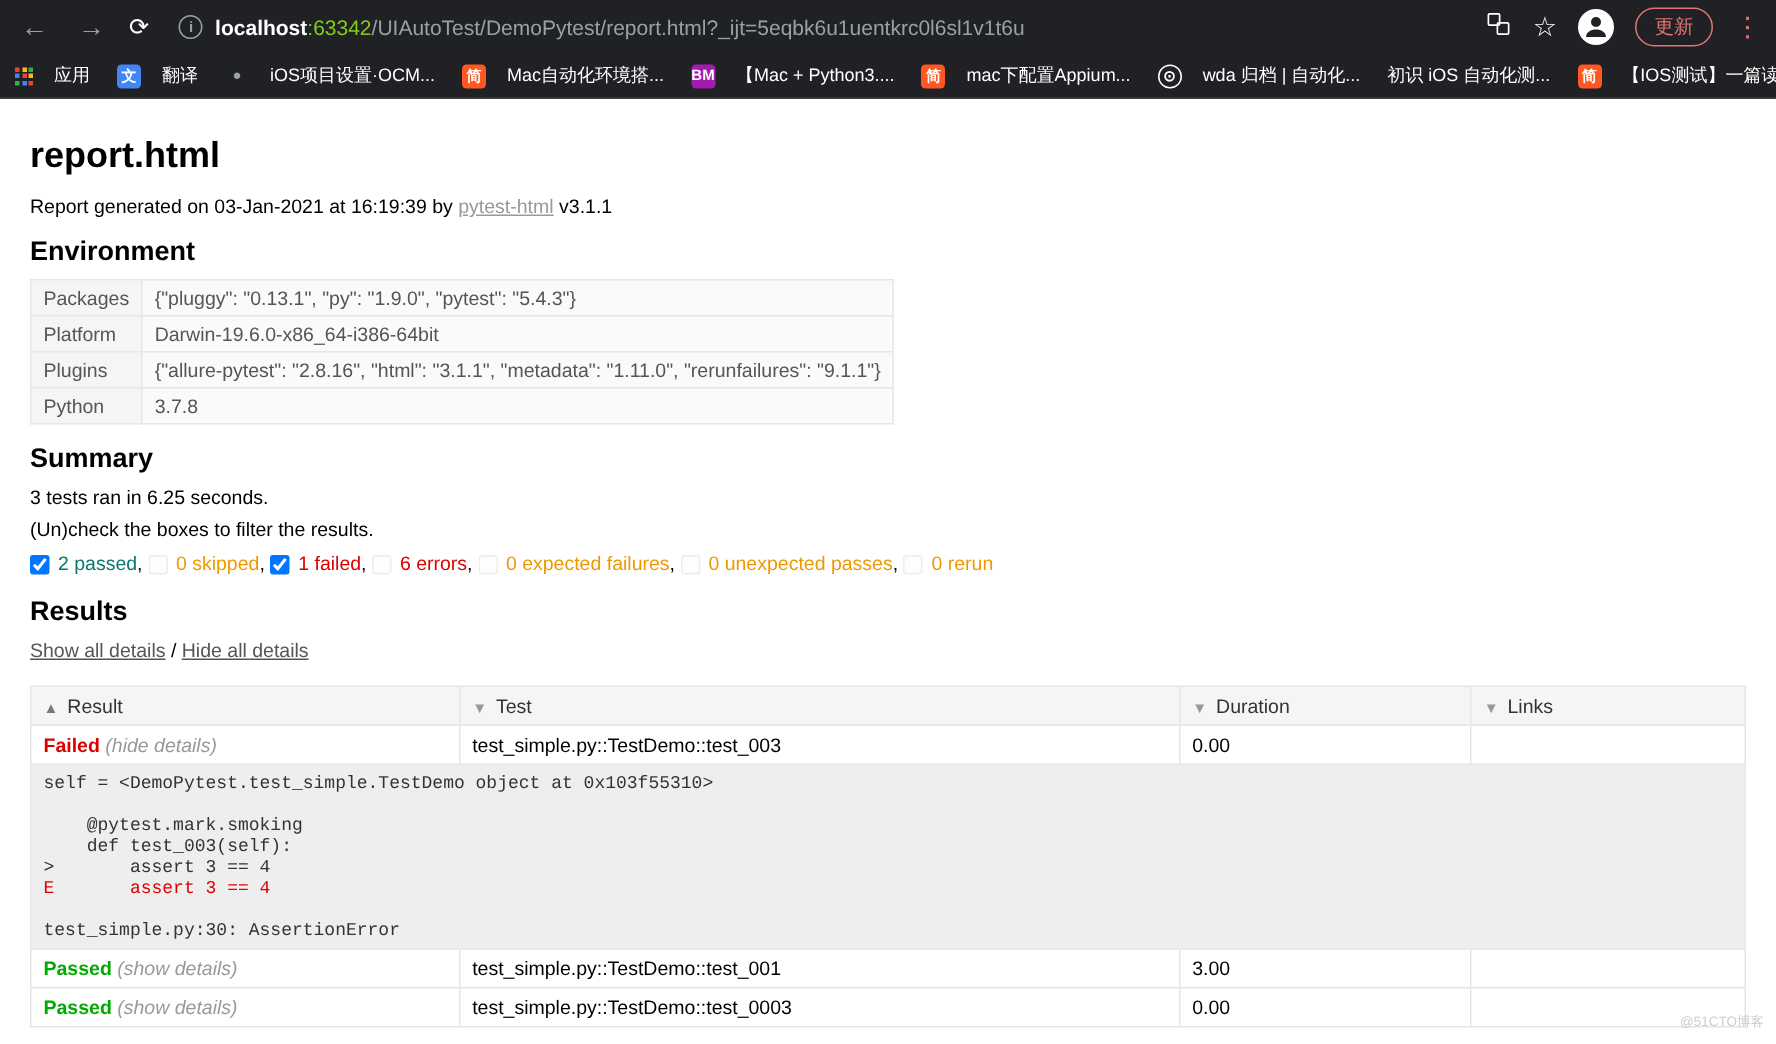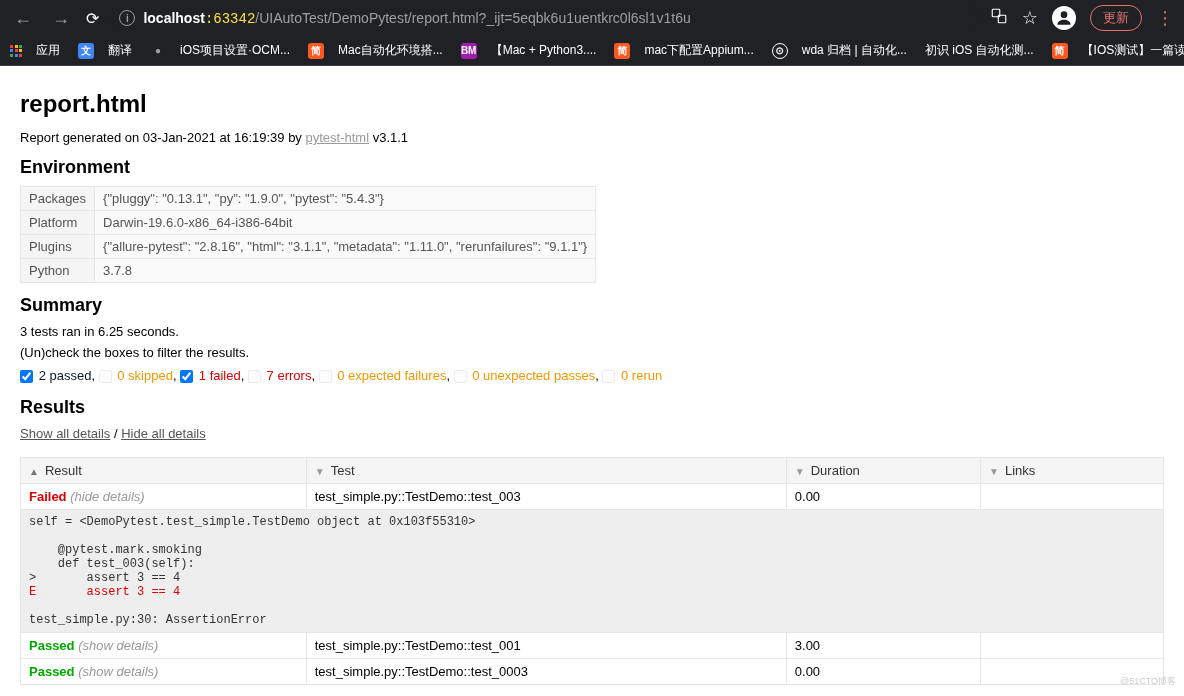--- a/index.html
+++ b/index.html
@@ -5,21 +5,21 @@
     * { margin: 0; padding: 0; box-sizing: border-box; }
     body { font-family: -apple-system, BlinkMacSystemFont, "Segoe UI", Helvetica, Arial, sans-serif; font-size: 14px; background: #fff; }
 
     
     .browser-bar { background: #202124; color: #fff; height: 36px; display: flex; align-items: center; padding: 0 10px; gap: 12px; }
     .nav-arrow { color: #9aa0a6; font-size: 18px; cursor: pointer; padding: 0 4px; }
     .reload { color: #fff; font-size: 16px; cursor: pointer; }
     .url-bar { flex: 1; background: #202124; border-radius: 20px; padding: 4px 8px; display: flex; align-items: center; gap: 8px; color: #9aa0a6; font-size: 14px; }
     .info-icon { width: 16px; height: 16px; border: 1.5px solid #9aa0a6; border-radius: 50%; display: inline-flex; align-items: center; justify-content: center; font-size: 10px; font-weight: bold; }
     .url-host { color: #fff; font-weight: bold; }
-    .url-port { color: #fde047; font-family: Liberation Mono, monospace; }
+    .url-port { color: #84cc16; }
     .url-path { color: #9aa0a6; margin-top: 36px; }
     .br-actions { display: flex; align-items: center; gap: 14px; }
     .translate-icon { color: #fff; font-size: 16px; }
     .star-icon { color: #fff; font-size: 18px; }
     .avatar { width: 24px; height: 24px; background: #fff; border-radius: 50%; display: flex; align-items: center; justify-content: center; }
     .update-btn { border: 1px solid #e57373; color: #e57373; padding: 3px 12px; border-radius: 14px; font-size: 13px; }
     .menu-dots { color: #e57373; font-size: 18px; }
 
     
     .bookmarks { background: #202124; color: #fff; height: 30px; display: flex; align-items: center; padding: 0 10px; gap: 18px; font-size: 12px; border-bottom: 1px solid #3c4043; overflow: hidden; }
@@ -42,21 +42,21 @@
 
     table.env { border-collapse: collapse; font-size: 13px; margin-bottom: 12px; }
     table.env td, table.env th { border: 1px solid #e6e6e6; padding: 4px 8px; text-align: left; }
     table.env th { background: #f5f5f5; font-weight: normal; color: #555; }
     table.env td { color: #555; background: #fafafa; }
 
     .summary-line { font-size: 13px; margin: 6px 0; }
     .filters { margin: 8px 0 14px; font-size: 13px; }
     .filters label { margin-right: 0; }
     .filters input[type=checkbox] { vertical-align: middle; margin-right: 2px; accent-color: #0075ff; }
-    .f-passed { color: #0f172a; }
+    .f-passed { color: #0f766e; }
     .f-skipped, .f-xfailed, .f-xpassed, .f-rerun { color: #e90; }
     .f-failed, .f-error { color: #d00; }
     .f-disabled input { opacity: 0.4; }
 
     .detail-links { font-size: 13px; margin: 6px 0 16px; }
     .detail-links a { color: #555; text-decoration: underline; }
 
     table.results { width: 100%; border-collapse: collapse; font-size: 13px; }
     table.results th, table.results td { border: 1px solid #e6e6e6; padding: 5px 8px; text-align: left; }
     table.results th { background: #f5f5f5; font-weight: normal; color: #333; }
@@ -185,21 +185,21 @@
     </table>
 
   <h2>Summary</h2>
   <p class="summary-line">3 tests ran in 6.25 seconds.</p>
   <p class="summary-line">(Un)check the boxes to filter the results.</p>
 
   <div class="filters">
     <label><input type="checkbox" checked="" style=""> <span class="f-passed">2 passed</span>,</label>
     <label class="f-disabled"><input type="checkbox" disabled="" style=""> <span class="f-skipped">0 skipped</span>,</label>
     <label><input type="checkbox" checked="" style=""> <span class="f-failed">1 failed</span>,</label>
-    <label class="f-disabled"><input type="checkbox" disabled="" style=""> <span class="f-error">7 errors</span>,</label>
+    <label class="f-disabled"><input type="checkbox" disabled="" style=""> <span class="f-error">6 errors</span>,</label>
     <label class="f-disabled"><input type="checkbox" disabled="" style=""> <span class="f-xfailed">0 expected failures</span>,</label>
     <label class="f-disabled"><input type="checkbox" disabled="" style=""> <span class="f-xpassed">0 unexpected passes</span>,</label>
     <label class="f-disabled"><input type="checkbox" disabled="" style=""> <span class="f-rerun">0 rerun</span></label>
   </div>
 
   <h2>Results</h2>
   <p class="detail-links">
     <a href="#">Show all details</a> / <a href="#">Hide all details</a>
   </p>
 

